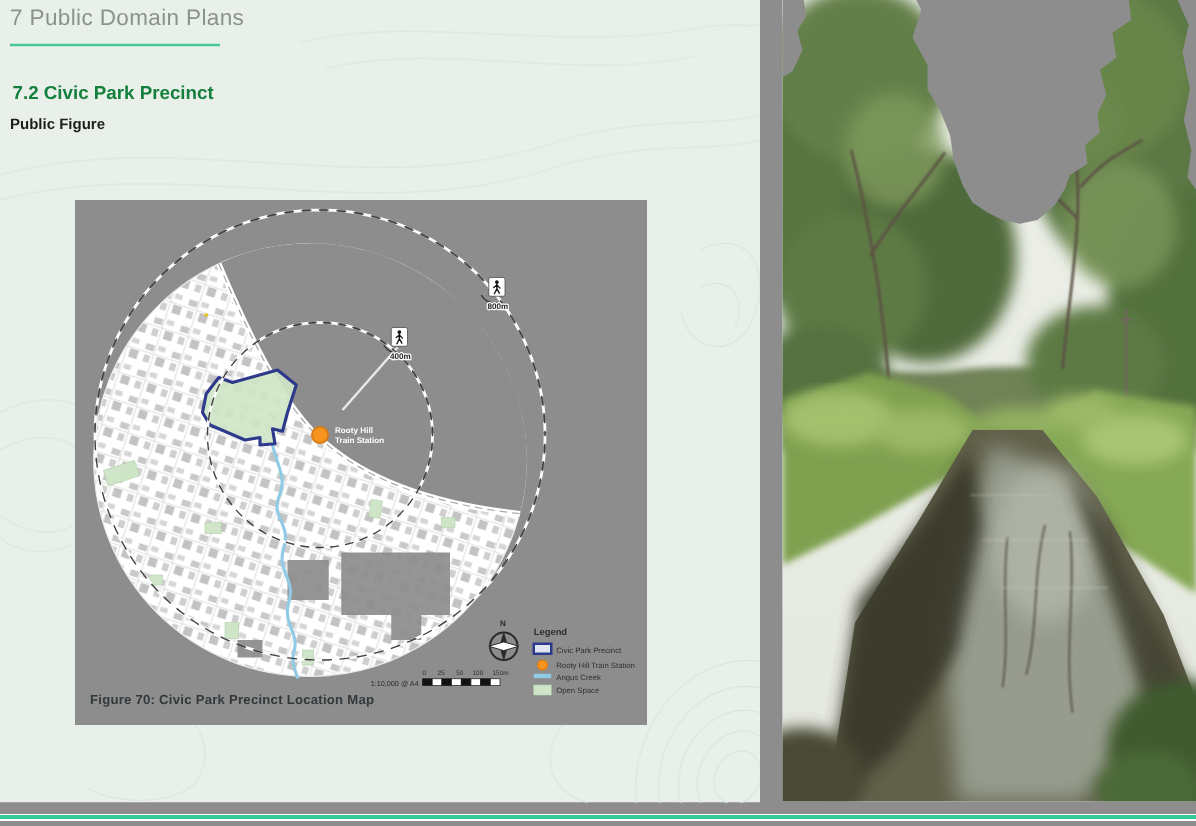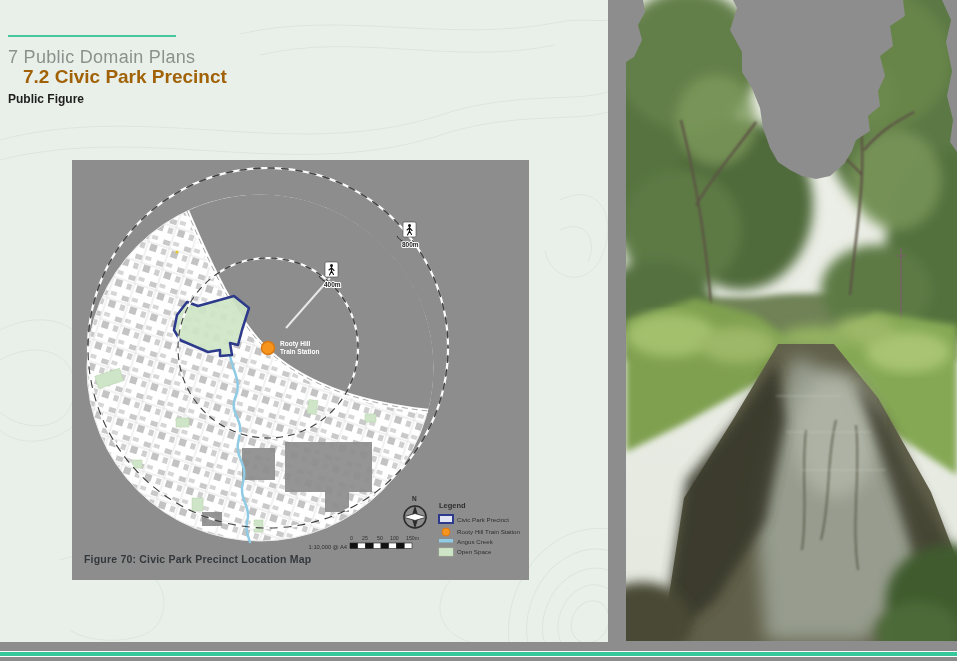--- a/index.html
+++ b/index.html
@@ -7,25 +7,25 @@
     width:957px;height:661px;position:relative;overflow:hidden;
     background:#8d8d8d;
     font-family:"Liberation Sans", sans-serif;
     -webkit-font-smoothing:antialiased;
   }
   .abs{position:absolute;}
   
   .page{left:0;top:0;width:608px;height:642px;background:#e9f0ea;overflow:hidden;}
   .contours{left:0;top:0;width:608px;height:642px;z-index:0;pointer-events:none;}
   .page-content{z-index:1;}
-  .chapter-title{left:8px;top:4px;font-size:18px;font-weight:400;color:#8b918c;letter-spacing:.3px;margin-top:43px;}
+  .chapter-title{left:8px;top:4px;font-size:18px;font-weight:400;color:#8b918c;letter-spacing:.3px;}
   .title-rule{left:8px;top:35px;width:168px;height:2px;background:#49c79c;}
-  .section-title{left:23px;top:66px;font-size:19px;font-weight:700;color:#a16207;}
+  .section-title{left:10px;top:66px;font-size:15px;font-weight:700;color:#15803d;}
   .subsection{left:8px;top:92px;font-size:12px;font-weight:700;color:#1e1e1c;}
-  .map-figure{left:72px;top:160px;width:457px;height:420px;}
+  .map-figure{left:60px;top:160px;width:457px;height:420px;}
   svg{display:block;}
   svg text{font-family:"Liberation Sans", sans-serif;}
   
   .divider{left:608px;top:0;width:18px;height:642px;background:#8d8d8d;}
   
   .photo{left:626px;top:0;width:331px;height:641px;background:#eceee7;}
   
   .footer{left:0;top:642px;width:957px;height:19px;
     background:linear-gradient(180deg,
       #8d8d8d 0,#8d8d8d 9px,

